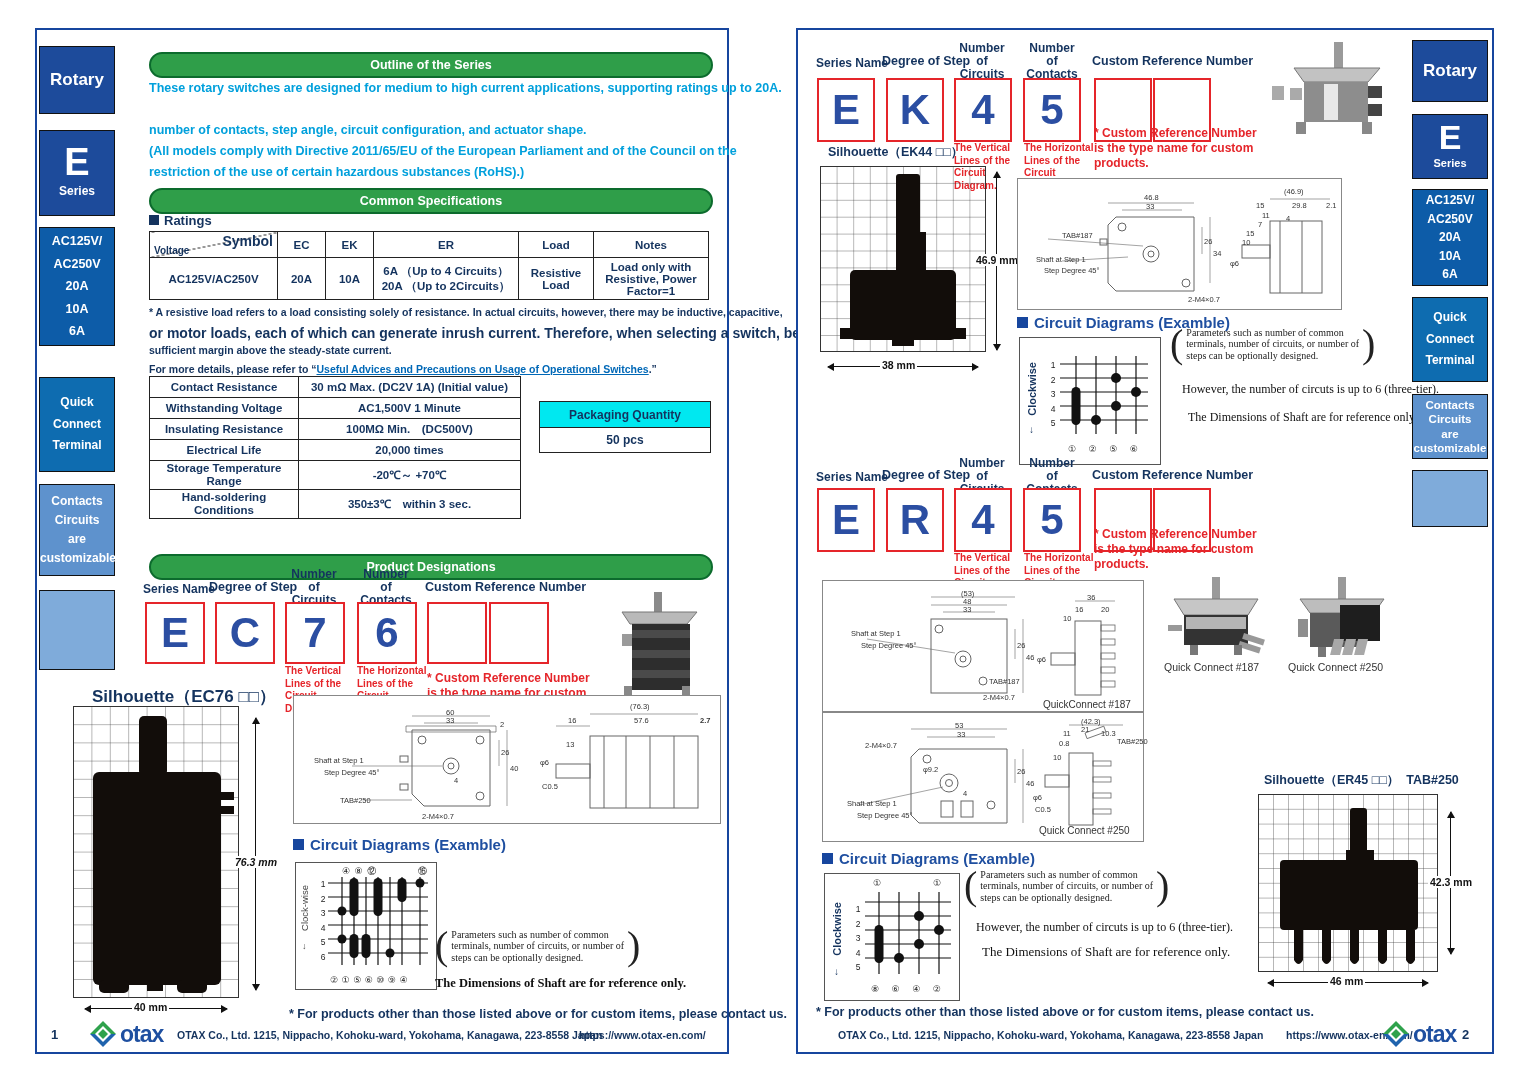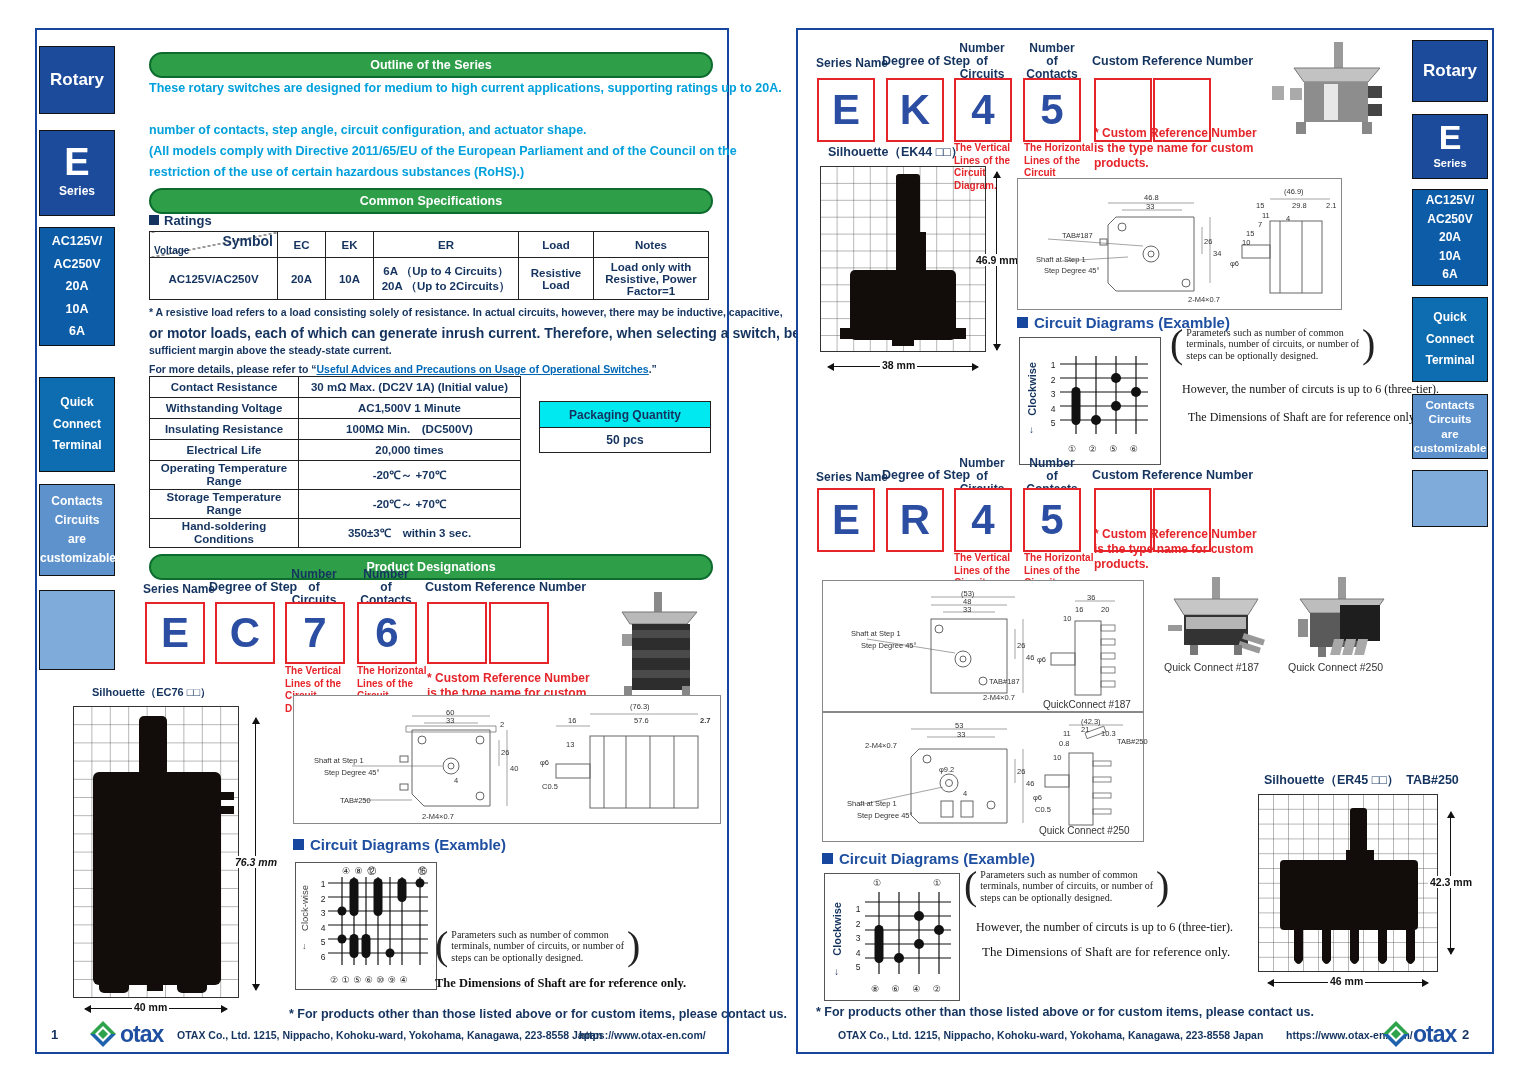--- a/index.html
+++ b/index.html
@@ -148,24 +148,20 @@
           </tr>
     <tr style="height:21px;">
             <td>Insulating Resistance</td>
             <td>100MΩ Min.　(DC500V)</td>
           </tr>
     <tr style="height:21px;">
             <td>Electrical Life</td>
             <td>20,000 times</td>
           </tr>
     <tr style="height:29px;">
-            <td style="white-space:normal;line-height:1.1;">Operating Temperature Range</td>
-            <td>-20℃～ +70℃</td>
-          </tr>
-    <tr style="height:29px;">
             <td style="white-space:normal;line-height:1.1;">Storage Temperature Range</td>
             <td>-20℃～ +70℃</td>
           </tr>
     <tr style="height:29px;">
             <td style="white-space:normal;line-height:1.1;">Hand-soldering Conditions</td>
             <td>350±3℃　within 3 sec.</td>
           </tr>
   </tbody>
       </table>
 
@@ -216,21 +212,21 @@
       <rect x="20" y="34" width="58" height="66" fill="#2d2d2d"></rect>
       <rect x="20" y="40" width="58" height="8" fill="#4a4a4a"></rect>
       <rect x="20" y="60" width="58" height="8" fill="#4a4a4a"></rect>
       <rect x="20" y="80" width="58" height="8" fill="#4a4a4a"></rect>
       <rect x="10" y="44" width="10" height="12" fill="#9a9a9a"></rect>
       <rect x="12" y="96" width="8" height="10" fill="#888"></rect>
       <rect x="70" y="96" width="8" height="10" fill="#888"></rect>
     </svg>
   </div>
 
-  <div class="t navy" style="left:55px;top:655px;font-weight:bold;font-size:11px;">
+  <div class="t navy" style="left:55px;top:655px;font-weight:bold;font-size:17px;">
     <span>Silhouette</span><span>（EC76 □□）</span>
   </div>
   <div class="t" style="left:36px;top:676px;">
     <svg width="166" height="292" viewBox="0 0 166 292">
       <defs>
             <pattern id="g1" width="18.4" height="18.2" patternUnits="userSpaceOnUse">
               <path d="M18.4 0H0V18.2" fill="none" stroke="#333" stroke-width="0.7"></path>
             </pattern>
           </defs>
       <rect x="0.5" y="0.5" width="165" height="291" fill="url(#g1)" stroke="#333" stroke-width="1"></rect>
@@ -632,21 +628,21 @@
           <rect x="262" y="20" width="20" height="6" transform="rotate(-20 262 20)"></rect>
         </g>
         <rect x="222" y="62" width="24" height="12"></rect>
         <line x1="246" y1="12" x2="300" y2="12" stroke-width="0.6"></line>
         <line x1="36" y1="92" x2="120" y2="74" stroke-width="0.6"></line>
       </g>
     </svg>
     <span class="dim" style="left:132px;top:8px;">53</span>
     <span class="dim" style="left:134px;top:17px;">33</span>
     <span class="dim" style="left:42px;top:28px;">2-M4×0.7</span>
-    <span class="dim" style="left:116px;top:52px;">φ9.2</span>
+    <span class="dim" style="left:100px;top:52px;">φ9.2</span>
     <span class="dim" style="left:140px;top:76px;">4</span>
     <span class="dim" style="left:194px;top:54px;">26</span>
     <span class="dim" style="left:203px;top:66px;">46</span>
     <span class="dim" style="left:24px;top:86px;">Shaft at Step 1</span>
     <span class="dim" style="left:34px;top:98px;">Step Degree 45°</span>
     <span class="dim" style="left:258px;top:4px;">(42.3)</span>
     <span class="dim" style="left:240px;top:16px;">11</span>
     <span class="dim" style="left:258px;top:12px;">21</span>
     <span class="dim" style="left:278px;top:16px;">10.3</span>
     <span class="dim" style="left:236px;top:26px;">0.8</span>

